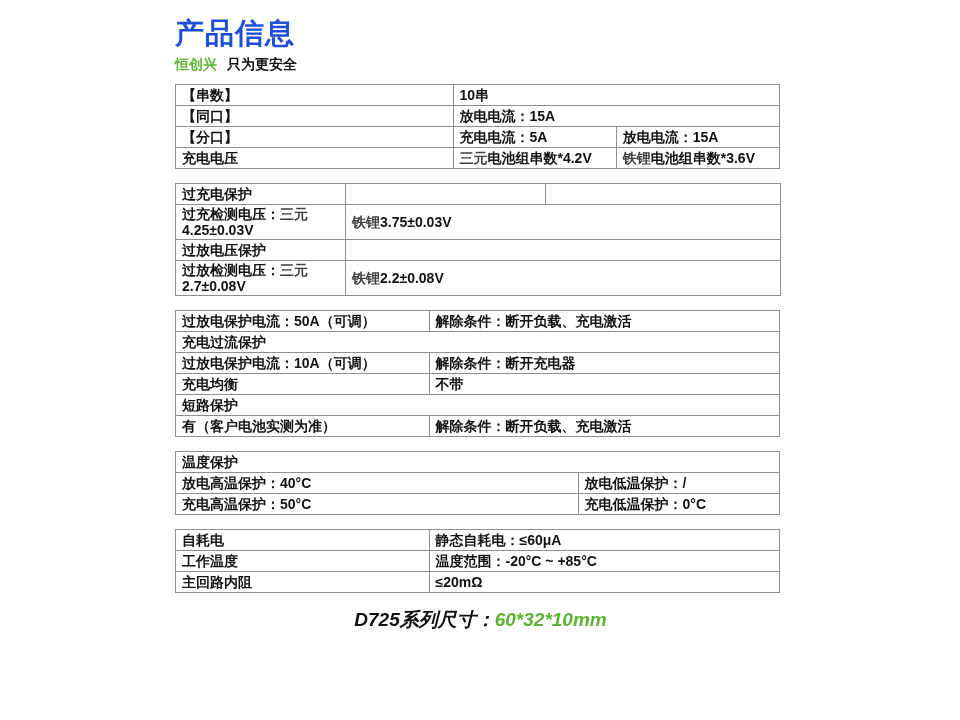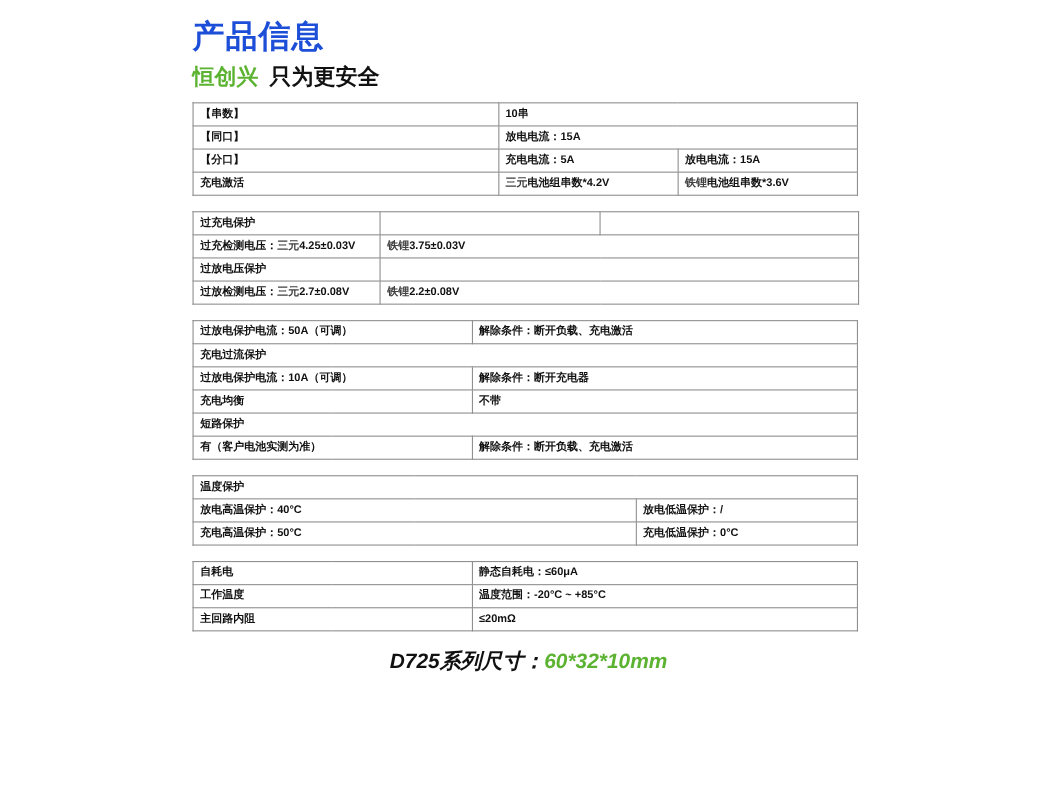--- a/index.html
+++ b/index.html
@@ -22,40 +22,40 @@
     padding: 8px 180px 0 175px;
   }
   .title {
     font-size: 29px;
     font-weight: bold;
     letter-spacing: 1px;
     margin: 6px 0 2px 0;
     color: #1d4ed8;
   }
   .subtitle {
-    font-size: 20px;
+    font-size: 14px;
     font-weight: bold;
     margin: 0 0 10px 0;
     color: #111;
   }
   .subtitle .brand {
     color: #5cb331;
     margin-right: 10px;
   }
   table.spec {
     width: 605px;
     border-collapse: collapse;
     table-layout: fixed;
     margin-bottom: 14px;
     border: 1px solid #8f8f8f;
   }
   table.spec td {
     border: 1px solid #8f8f8f;
     height: 21px;
-    font-size: 10px;
+    font-size: 14px;
     font-weight: bold;
     padding: 1px 6px;
     vertical-align: middle;
     line-height: 1.15;
     box-sizing: border-box;
     background: #ffffff;
     margin-top: 15px;
   }
   td.col-a { width: 170px; }
   td.col-b { width: 200px; }
@@ -94,21 +94,21 @@
     <tr>
       <td class="col-a">【同口】</td>
       <td class="col-b" colspan="2">放电电流：15A</td>
     </tr>
     <tr>
       <td class="col-a">【分口】</td>
       <td class="col-b">充电电流：5A</td>
       <td class="col-c">放电电流：15A</td>
     </tr>
     <tr>
-      <td class="col-a">充电激活</td>
+      <td class="col-a">充电电压</td>
       <td class="col-b"><span class="green">三元</span><span>电池组串数*4.2V</span></td>
       <td class="col-c"><span class="green">铁锂</span><span>电池组串数*3.6V</span></td>
     </tr>
   </tbody>
     </table>
 
   <table class="spec">
     <tbody>
         <tr>
       <td class="col-a">过充电保护</td>

